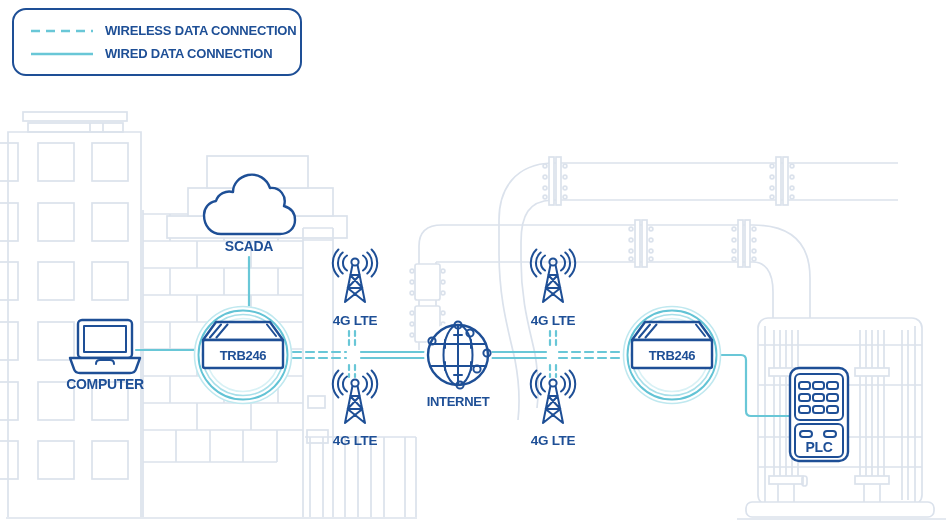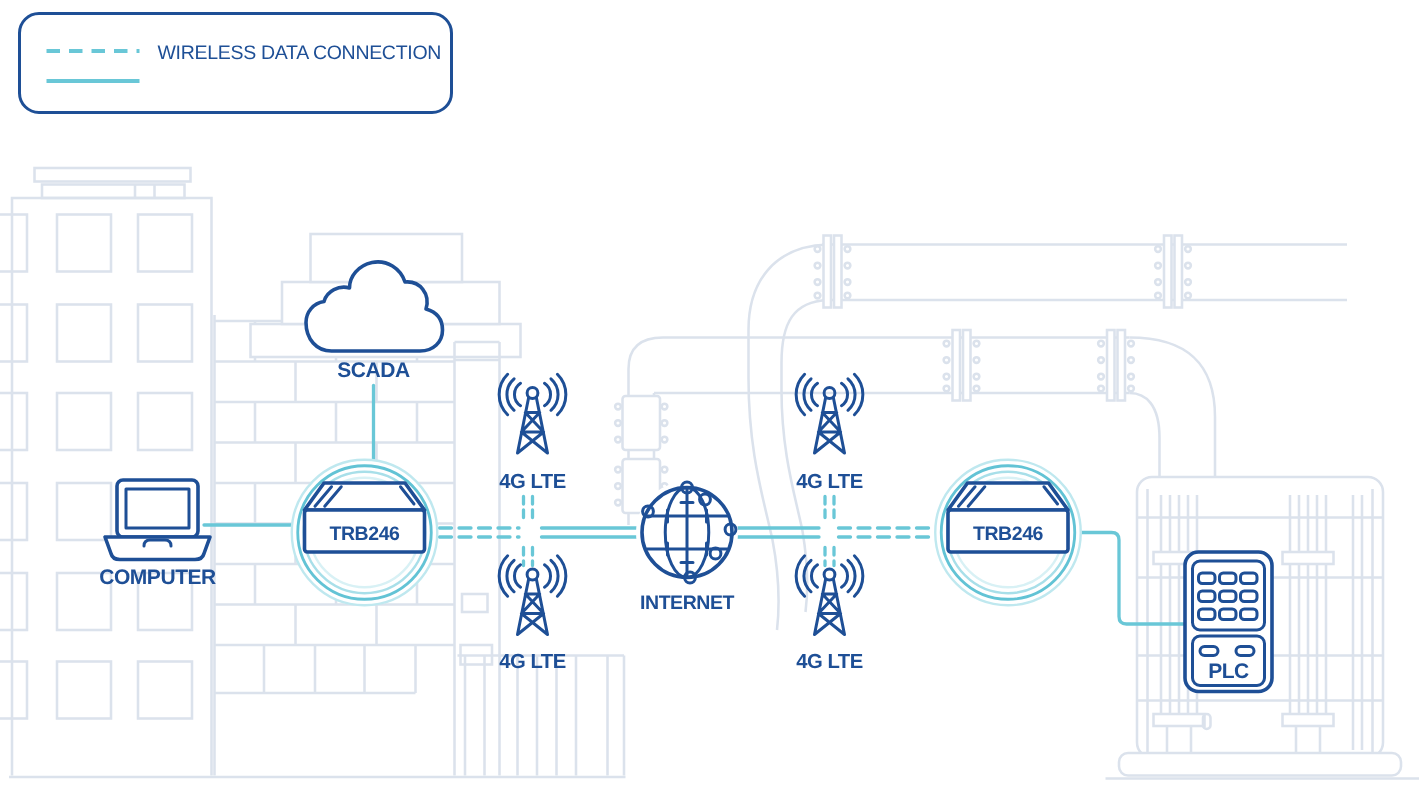--- a/index.html
+++ b/index.html
@@ -23,37 +23,38 @@
   .lbl-lg{text-anchor:middle;font-size:14px;}
   
   .legend{
     position:absolute;left:12px;top:8px;width:290px;height:68px;
     border:2.5px solid #1e4f96;border-radius:14px;background:#ffffff;
     display:flex;flex-direction:column;justify-content:center;gap:8px;
     padding-left:15px;box-sizing:border-box;z-index:5;
   }
   .legend-row{display:flex;align-items:center;gap:10px;}
   .legend-row span{
-    color:#1e4f96;font-weight:400;font-size:13px;letter-spacing:-0.2px;white-space:nowrap;
+    color:#1e4f96;font-weight:700;font-size:13px;letter-spacing:-0.2px;white-space:nowrap;
   }
 </style>
 </head>
 <body>
 
 <div class="legend">
   <div class="legend-row">
     <svg width="66" height="8">
       <line x1="2" y1="4" x2="64" y2="4" stroke="#69c7d7" stroke-width="2.6" stroke-dasharray="9 6"></line>
     </svg>
     <span>WIRELESS DATA CONNECTION</span>
   </div>
   <div class="legend-row">
     <svg width="66" height="8">
       <line x1="2" y1="4" x2="64" y2="4" stroke="#69c7d7" stroke-width="2.6"></line>
     </svg>
+    <span>WIRED DATA CONNECTION</span>
   </div>
 </div>
 
 <svg id="stage" width="950" height="525" viewBox="0 0 950 525">
 
   <defs>
     <g id="cellTower">
       <path class="navythin" d="M-8,-6.5 A9,9 0 0,0 -8,8.5 M-12.3,-9.5 A14,14 0 0,0 -12.3,11.5 M-16.6,-12.5 A19,19 0 0,0 -16.6,14.5"></path>
       <path class="navythin" d="M8,-6.5 A9,9 0 0,1 8,8.5 M12.3,-9.5 A14,14 0 0,1 12.3,11.5 M16.6,-12.5 A19,19 0 0,1 16.6,14.5"></path>
       <circle class="navythin" cx="0" cy="0" r="3.6"></circle>

